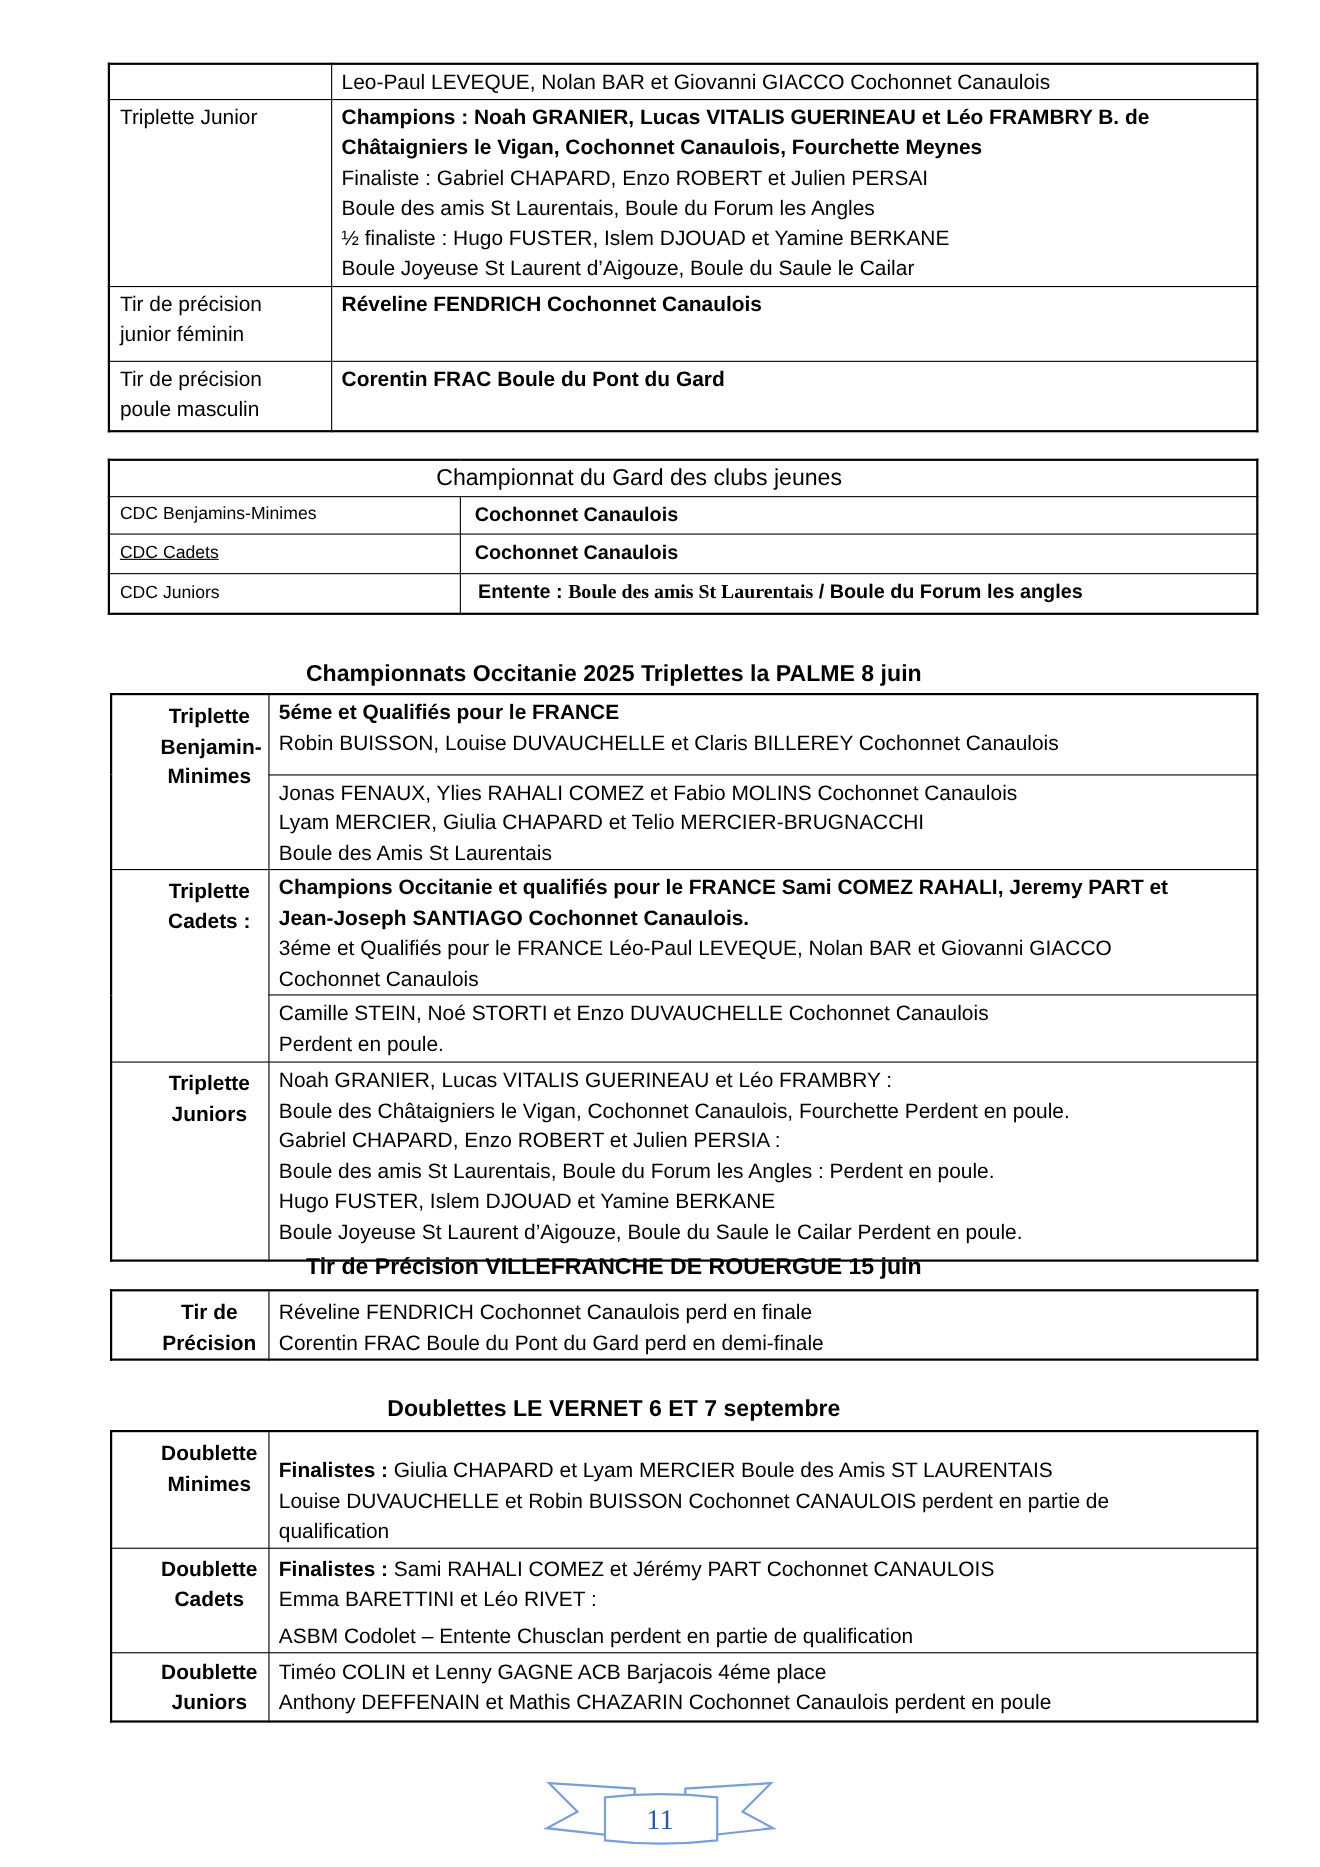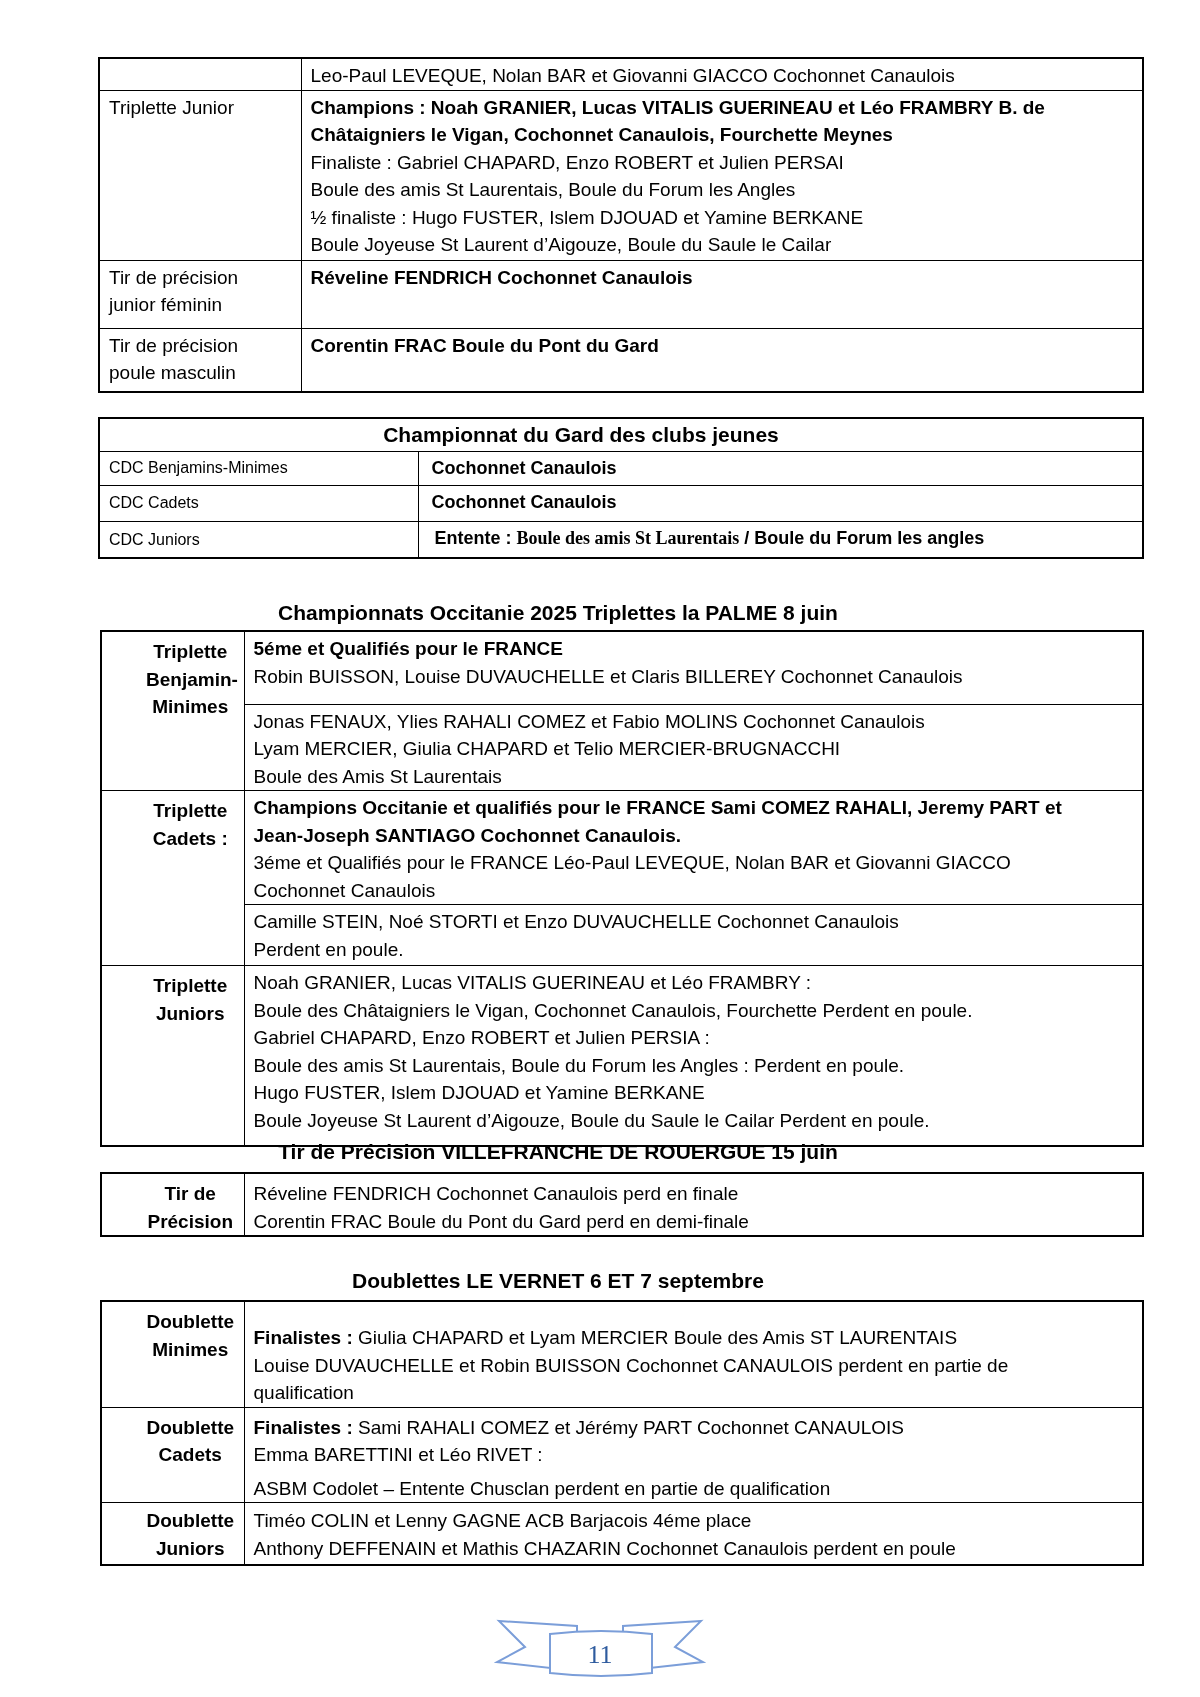--- a/index.html
+++ b/index.html
@@ -18,21 +18,21 @@
   .line{white-space:nowrap;line-height:27.5px;font-size:19px;}
   .b{font-weight:bold;}
   .lbl-center{text-align:center;font-weight:bold;padding-left:44px;}
   .heading{
     position:absolute;left:98px;width:920px;
     text-align:center;font-weight:bold;font-size:21px;line-height:30px;
     white-space:nowrap;
   }
   .t2-label{font-size:16px;line-height:30px;white-space:nowrap;}
   .t2-value{font-size:18px;font-weight:bold;line-height:26px;white-space:nowrap;}
-  .t2-title{text-align:center;font-weight:bold;font-size:21px;line-height:27px;padding-right:80px;white-space:nowrap;}
+  .t2-title{text-align:center;font-weight:normal;font-size:21px;line-height:27px;padding-right:80px;white-space:nowrap;}
   .serif{font-family:"Liberation Serif", serif;}
   .ribbon{position:absolute;left:492px;top:1614px;}
   .ribbon text{
     font-family:"Liberation Serif", serif;
     font-size:26px;
   }
 </style>
 </head>
 <body>
 
@@ -97,21 +97,21 @@
     </tr>
     <tr>
       <td style="height:34px;padding-top:1px;">
         <div class="t2-label">CDC Benjamins-Minimes</div>
       </td>
       <td style="padding-left:13px;">
         <div class="t2-value">Cochonnet Canaulois</div>
       </td>
     </tr>
     <tr>
-      <td style="height:36px;padding-top:2px;">
+      <td style="height:36px;padding-top:2px;text-decoration:underline;">
         <div class="t2-label">CDC Cadets</div>
       </td>
       <td style="padding-left:13px;">
         <div class="t2-value">Cochonnet Canaulois</div>
       </td>
     </tr>
     <tr>
       <td style="height:37px;padding-top:3px;">
         <div class="t2-label">CDC Juniors</div>
       </td>

